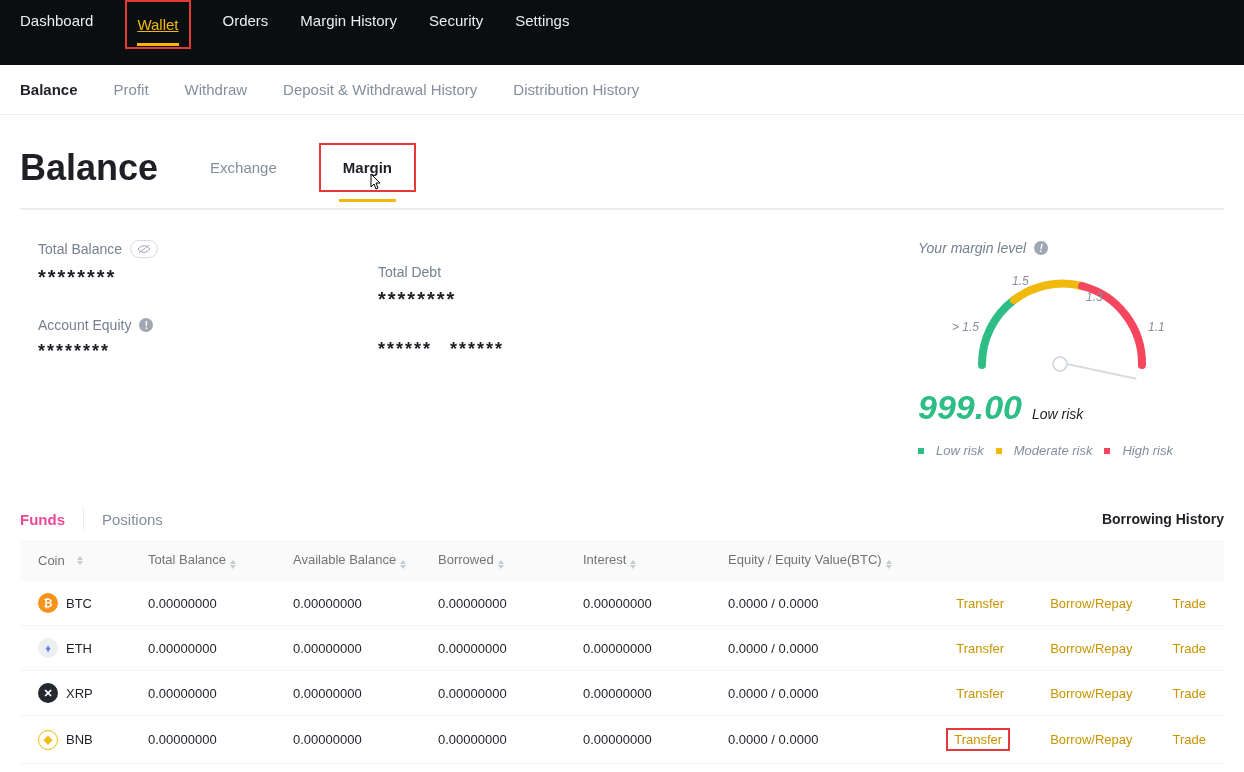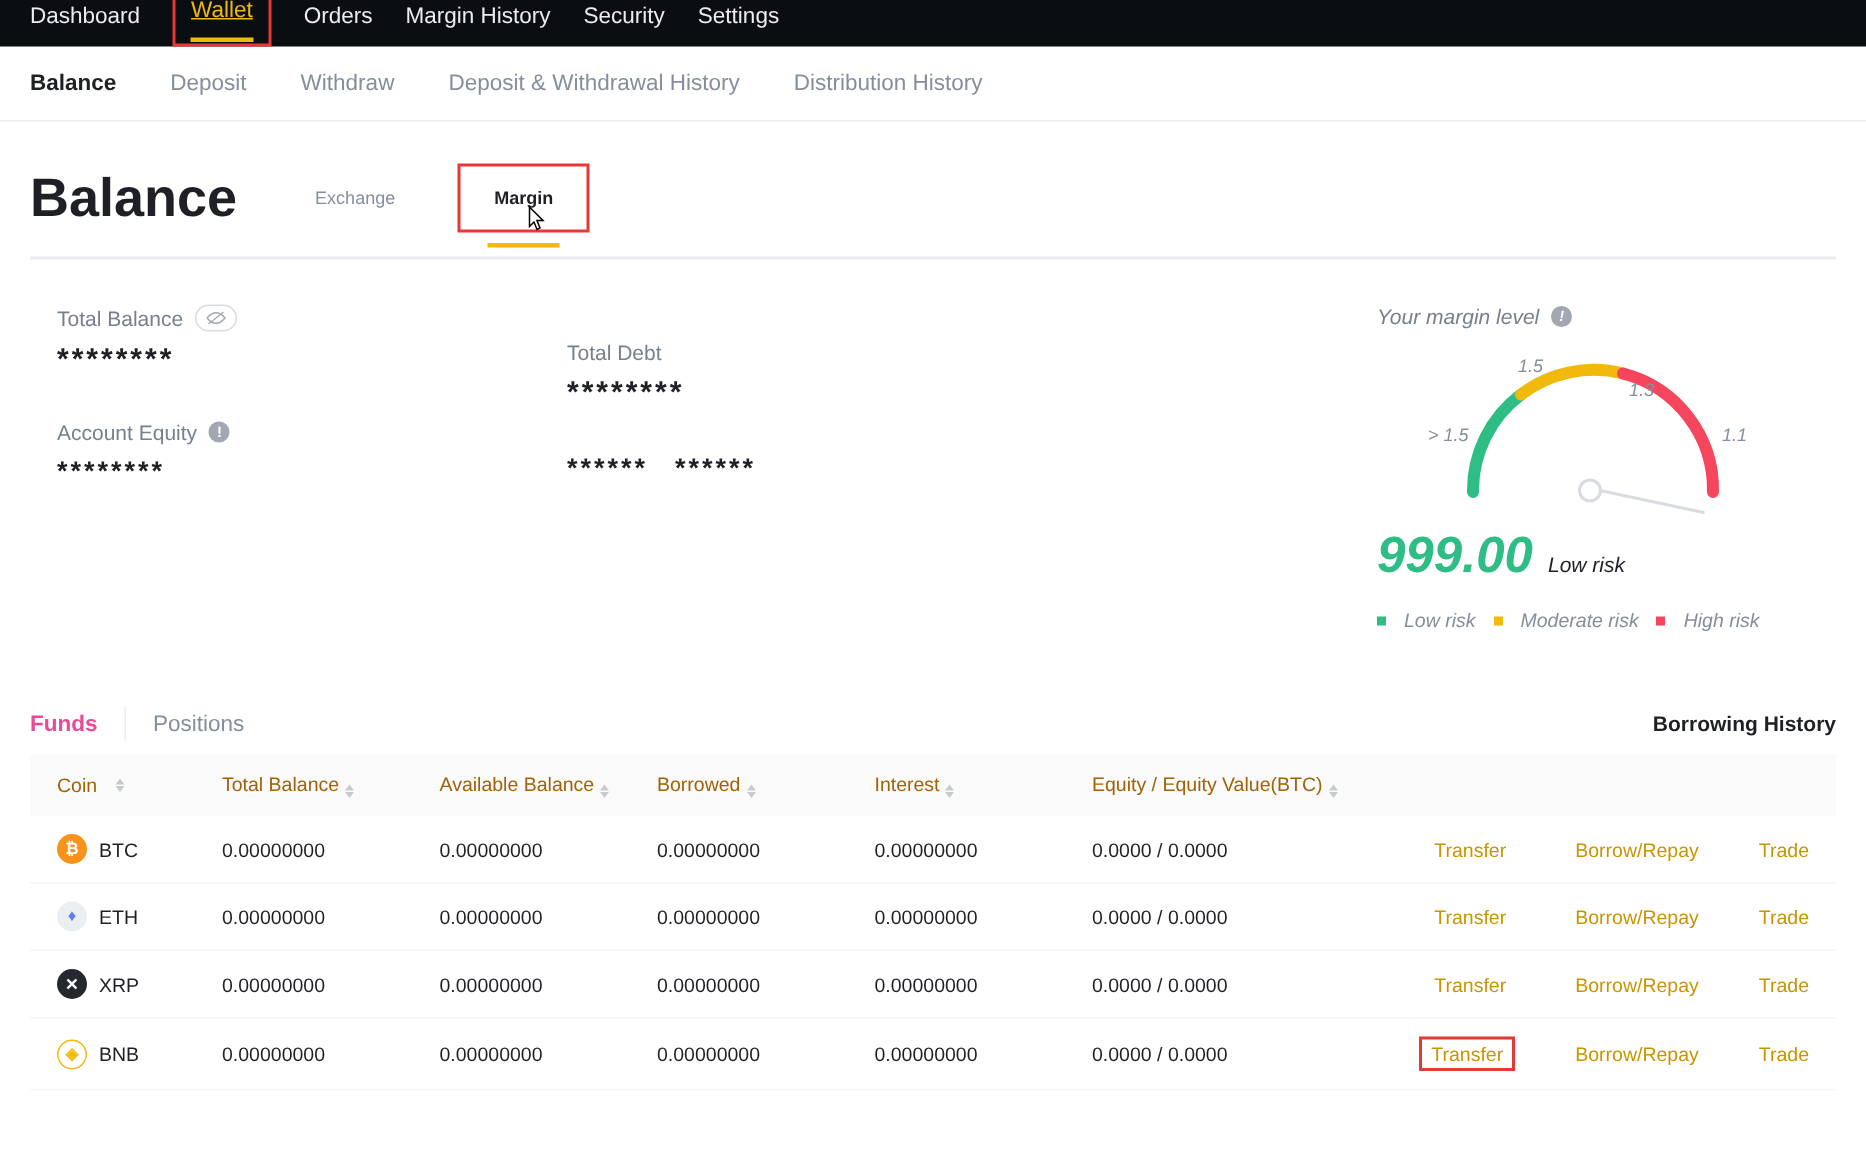--- a/index.html
+++ b/index.html
@@ -1,29 +1,29 @@
 <!DOCTYPE html>
 <html><head>
 <meta charset="utf-8">
 <style>
 * { box-sizing: border-box; margin: 0; padding: 0; }
 body { font-family: -apple-system, BlinkMacSystemFont, "Segoe UI", Arial, sans-serif; background: #fff; color: #1e2026; font-size: 14px; width: 1244px; }
-.topnav { background: #0b0e11; height: 31px; display: flex; align-items: flex-end; padding: 0 20px; gap: 22px; }
+.topnav { background: #0b0e11; height: 65px; display: flex; align-items: flex-start; padding: 0 20px; gap: 32px; }
 .topnav-item { color: #eaecef; cursor: pointer; font-size: 15px; padding: 12px 0; position: relative; }
 .topnav-item.active { color: #f0b90b; text-decoration: underline; }
 .topnav-item.active::after { content:""; position:absolute; left:0; right:0; bottom:-1px; height:3px; background:#f0b90b; }
 .red-box { border: 2px solid #e53935; }
 .topnav .red-box { padding: 2px 10px; }
 .subnav { display:flex; align-items:center; gap:36px; padding: 16px 20px; border-bottom:1px solid #eaecef; }
 .subnav-item { color:#848e9c; cursor:pointer; font-size:15px; }
 .subnav-item.active { color:#1e2026; font-weight:600; }
 .content { padding: 28px 20px 0 20px; }
 .title-row { display:flex; align-items:center; gap:38px; border-bottom:2px solid #eaecef; padding-bottom: 16px; }
 .title-row h1 { font-size: 36px; font-weight:700; margin-right:10px; }
-.bal-tab { color:#848e9c; cursor:pointer; font-size:12px; padding: 8px 4px; position:relative; }
+.bal-tab { color:#848e9c; cursor:pointer; font-size:15px; padding: 8px 4px; position:relative; }
 .bal-tab.active { color:#1e2026; font-weight:600; }
 .bal-tab.active::after { content:""; position:absolute; left:0; right:0; bottom:-18px; height:3px; background:#f0b90b; }
 .bal-tab-wrap { position:relative; display:inline-block; }
 .bal-tab-wrap.red-box { padding: 6px 18px; }
 .cursor { position:absolute; left:50%; top:60%; font-size:16px; pointer-events:none; }
 .stats { display:flex; gap:0; padding: 30px 18px 20px 18px; }
 .stats-left { flex: 0 0 340px; }
 .stats-mid { flex: 0 0 500px; }
 .stats-right { flex: 1; display:flex; flex-direction:column; align-items:flex-start; padding-left: 40px; font-style: italic; }
 .label { color:#76808f; font-size:14px; margin-bottom:8px; display:flex; align-items:center; gap:8px; }
@@ -41,21 +41,21 @@
 .legend { display:flex; gap:12px; align-items:center; margin-top:16px; color:#848e9c; font-size:13px; }
 .dot { width:6px; height:6px; display:inline-block; }
 .dot.green{background:#2ebd85;} .dot.yellow{background:#f0b90b;} .dot.red{background:#f6465d;}
 .funds-bar { display:flex; align-items:center; padding: 30px 0 10px 0; }
 .funds-tab { padding: 0 18px; color:#848e9c; cursor:pointer; font-size:15px; }
 .funds-tab.active { color:#ec4899; font-weight:600; }
 .vline { width:1px; height:22px; background:#eaecef; }
 .spacer { flex:1; }
 .borrow-hist { color:#1e2026; font-weight:700; cursor:pointer; }
 .table { width:100%; }
-.thead { display:flex; background:#fafafa; padding: 12px 18px; color:#a16207; font-size:13px; }
+.thead { display:flex; background:#fafafa; padding: 12px 18px; color:#737373; font-size:13px; }
 .trow { display:flex; padding: 12px 18px; align-items:center; border-bottom:1px solid #f5f5f5; font-size:13px; }
 .c-coin{width:110px; display:flex; align-items:center; gap:8px;}
 .c-val{width:145px;}
 .c-eq{width:180px;}
 .c-act{flex:1; display:flex; justify-content:flex-end; gap:40px; align-items:center;}
 .act { color:#c99400; cursor:pointer; font-weight:500; }
 .sort { display:inline-flex; flex-direction:column; margin-left:4px; }
 .sort::before { content:""; width:0;height:0;border-left:3px solid transparent;border-right:3px solid transparent;border-bottom:4px solid #c5cbce; margin-bottom:1px;}
 .sort::after { content:""; width:0;height:0;border-left:3px solid transparent;border-right:3px solid transparent;border-top:4px solid #c5cbce;}
 .coin-ic { width:20px; height:20px; border-radius:50%; display:inline-flex; align-items:center; justify-content:center; font-size:11px; font-weight:700; color:#fff; }
@@ -72,21 +72,21 @@
       <div class="topnav-item active">Wallet</div>
     </div>
   <div class="topnav-item">Orders</div>
   <div class="topnav-item">Margin History</div>
   <div class="topnav-item">Security</div>
   <div class="topnav-item">Settings</div>
 </div>
 
 <div class="subnav">
   <div class="subnav-item active">Balance</div>
-  <div class="subnav-item">Deposit</div>
+  <div class="subnav-item">Profit</div>
   <div class="subnav-item">Withdraw</div>
   <div class="subnav-item">Deposit &amp; Withdrawal History</div>
   <div class="subnav-item">Distribution History</div>
 </div>
 
 <div class="content">
   <div class="title-row">
     <h1>Balance</h1>
     <div class="bal-tab">Exchange</div>
     <div class="bal-tab-wrap red-box">

